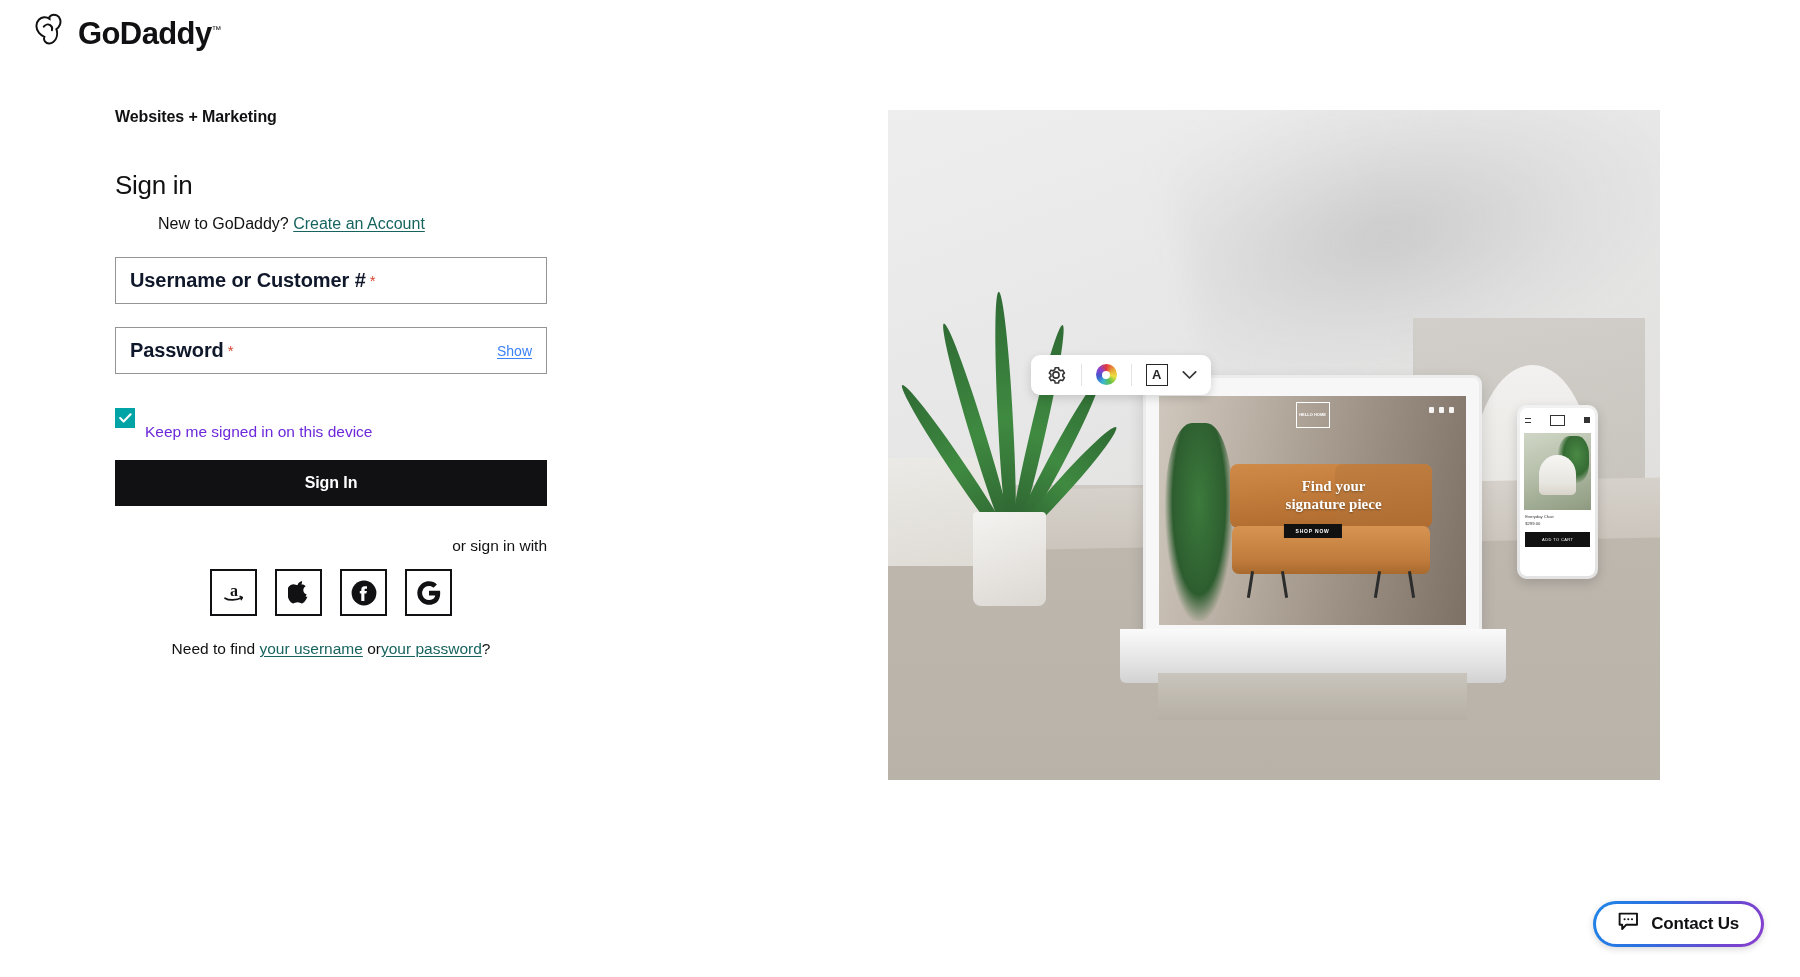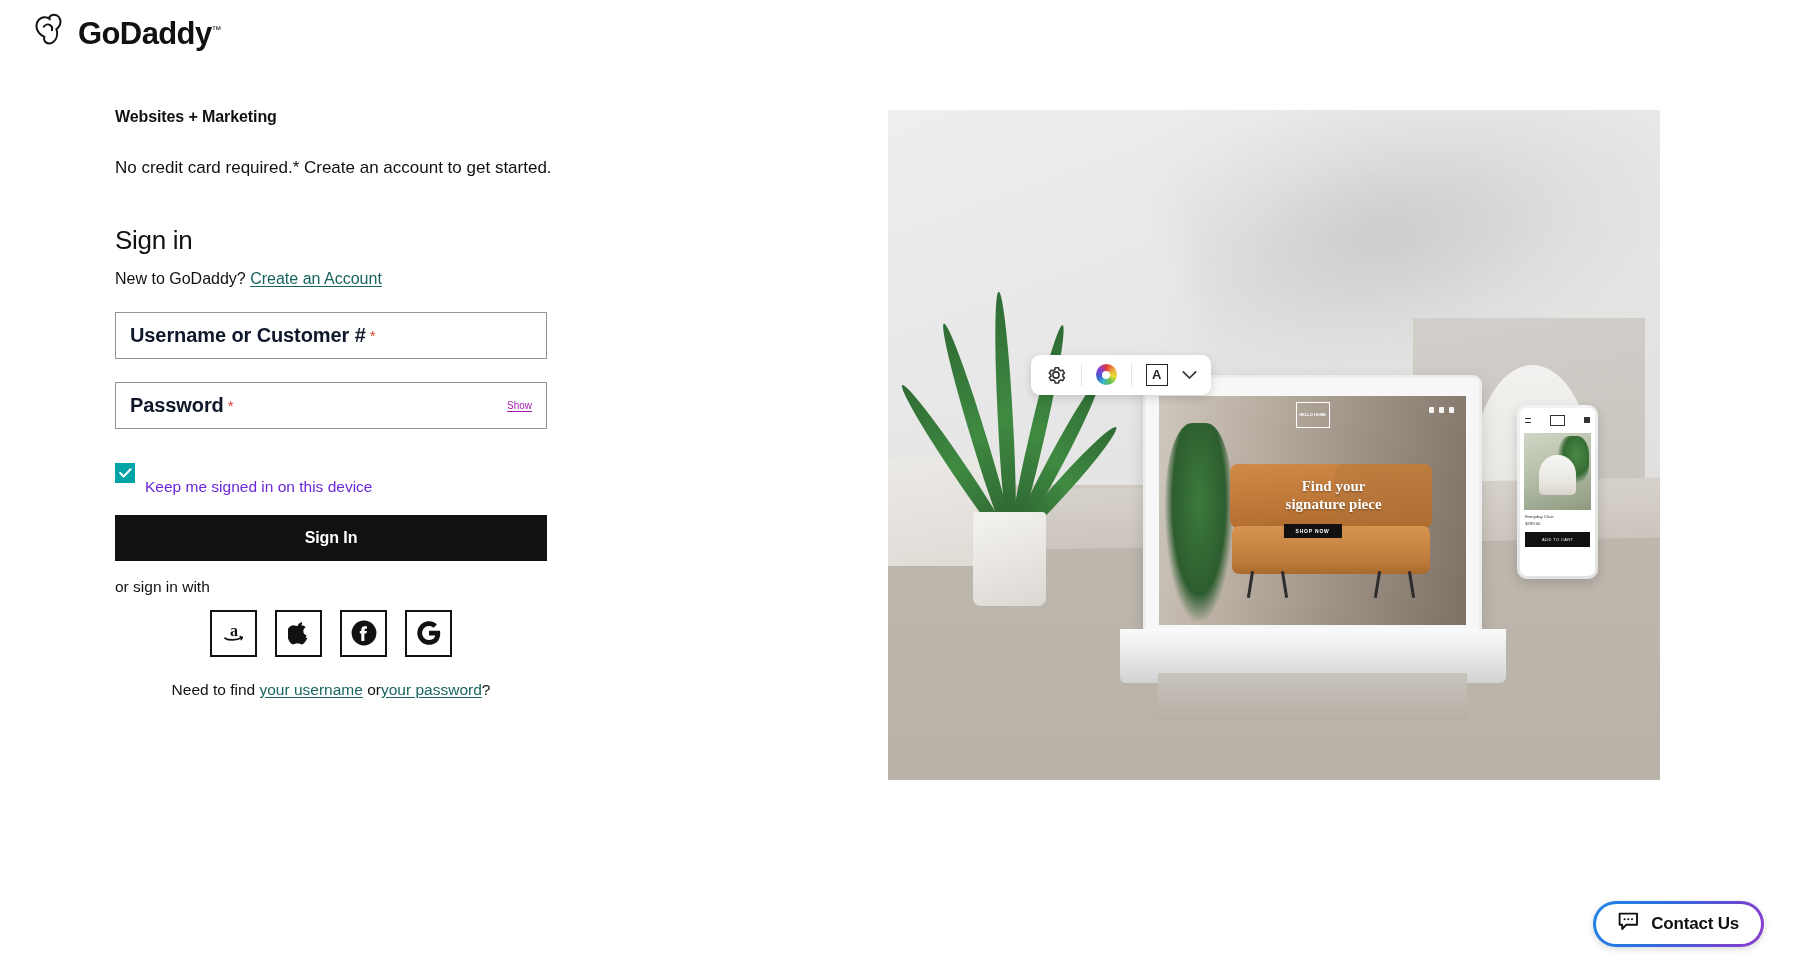--- a/index.html
+++ b/index.html
@@ -42,21 +42,21 @@
     margin-top: 30px;
     font-size: 17px; color: #111113; line-height: 1.45;
   }
 
   .signin-title {
     margin-top: 44px;
     font-size: 26px; font-weight: 400; color: #111113;
     letter-spacing: -0.3px;
   }
   .newto {
-    margin-top: 14px; font-size: 16px; color: #111113;
+    margin-top: 14px; font-size: 16px; color: #111113; margin-left: 43px;
   }
   .link-teal {
     color: #17645f; text-decoration: underline;
     text-underline-offset: 2px; cursor: pointer;
   }
 
   
   .form { margin-top: 24px; width: 432px; }
   .field {
     position: relative;
@@ -66,21 +66,21 @@
     display: flex; align-items: center;
     padding: 0 14px;
     margin-bottom: 23px;
   }
   .field-label {
     font-size: 20px; font-weight: 700; color: #0f172a;
     letter-spacing: -0.1px;
   }
   .req { color: #d8442f; font-size: 15px; margin-left: 4px; }
   .show-link {
-    margin-left: auto; font-size: 10px; color: #a21caf;
+    margin-left: auto; font-size: 14px; color: #3b82f6;
     text-decoration: underline; text-underline-offset: 2px; cursor:pointer;
   }
 
   .checkrow {
     display: flex; align-items: center; gap: 10px;
     margin-top: -2px; margin-bottom: 19px;
   }
   .checkbox {
     width: 20px; height: 20px; background: #00a4a6;
     display:flex; align-items:center; justify-content:center;
@@ -92,21 +92,21 @@
   .signin-btn {
     width: 432px; height: 46px;
     background: #111113; color: #ffffff;
     border: none; font-size: 16px; font-weight: 700;
     font-family: "Liberation Sans", sans-serif;
     letter-spacing: -0.1px; cursor: pointer;
     display:flex; align-items:center; justify-content:center;
   }
 
   .orsign {
-    width: 432px; text-align: left; margin-top: 17px;
+    width: 432px; text-align: right; margin-top: 31px;
     font-size: 15.5px; color: #111113;
   }
   .social-row {
     width: 432px; display: flex; justify-content: center;
     gap: 18px; margin-top: 14px;
   }
   .social-btn {
     width: 47px; height: 47px; border: 2px solid #111113;
     background: #fff; display:flex; align-items:center; justify-content:center;
     cursor: pointer;
@@ -350,21 +350,20 @@
       </svg>
     </span>
     <span class="logo-word"><span>GoDaddy</span><span class="logo-tm">™</span></span>
   </div>
 
   <div class="left">
 
     <div class="eyebrow">Websites + Marketing</div>
 
 
-    <p class="subhead">No credit card required.* Create an account to get started.</p>
 
     <h2 class="signin-title">Sign in</h2>
 
     <div class="newto">
       <span>New to GoDaddy?</span>
       <a class="link-teal" href="#">Create an Account</a>
     </div>
 
     <div class="form">
 

